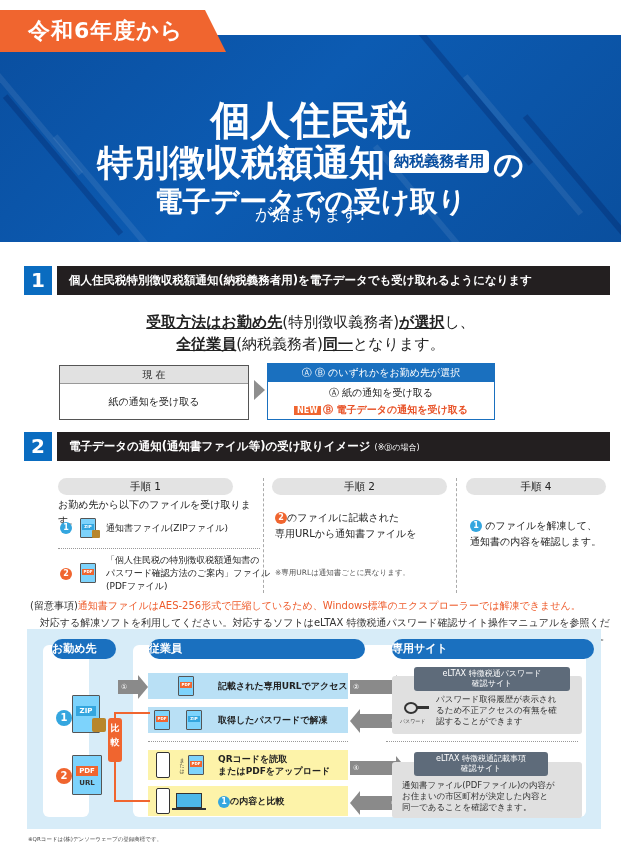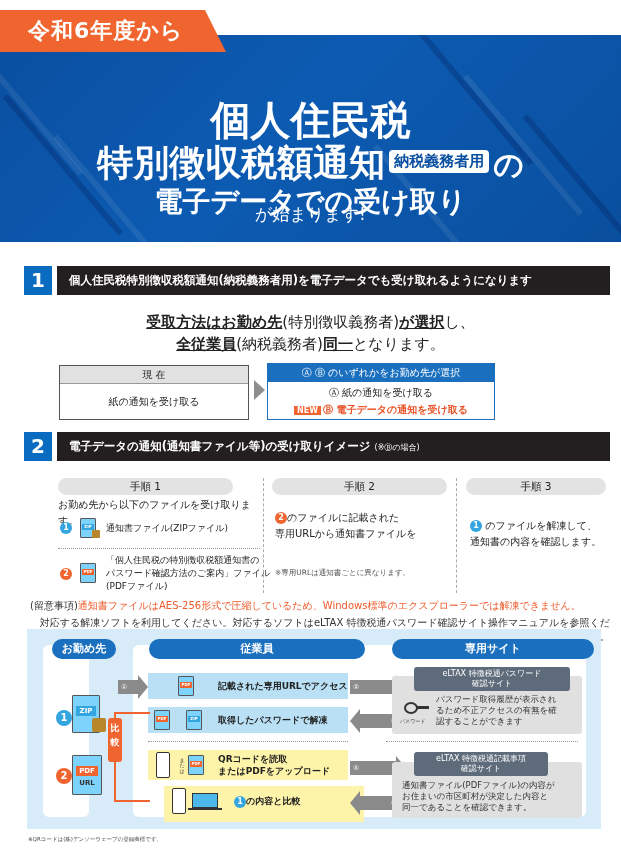--- a/index.html
+++ b/index.html
@@ -53,21 +53,21 @@
 .note-small{position:absolute;font-size:7.5px;color:#555}
 
 
 .caution{position:absolute;left:30px;top:599px;width:580px;font-size:10px;color:#333}
 .caution .red{color:#ee5a2a}
 .caution2{position:absolute;left:30px;top:616px;width:580px;text-align:right;font-size:10px;color:#333}
 
 
 .diag{position:absolute;left:27px;top:629px;width:574px;height:200px;background:#d7ecf8}
 .col{position:absolute;background:#fff;border-radius:6px}
-.col-hd{position:absolute;height:20px;background:#1a70bf;border-radius:10px;color:#fff;font-size:11px;text-align:center;line-height:20px;font-weight:bold}
+.col-hd{position:absolute;height:20px;background:#1a70bf;border-radius:10px;color:#fff;font-size:11px;text-align:left;line-height:20px;font-weight:bold}
 .row{position:absolute;height:26px;font-size:9px;line-height:26px;font-weight:bold}
 .row.blue{background:#b9e0f5}
 .row.yel{background:#fdf3a9}
 .gray-arrow{position:absolute;height:14px;background:#8a8a8a}
 .gray-arrow.r::after{content:"";position:absolute;right:-10px;top:-5px;border-top:12px solid transparent;border-bottom:12px solid transparent;border-left:10px solid #8a8a8a}
 .gray-arrow.l::before{content:"";position:absolute;left:-10px;top:-5px;border-top:12px solid transparent;border-bottom:12px solid transparent;border-right:10px solid #8a8a8a}
 .gray-arrow span{position:absolute;top:0;font-size:7px;color:#fff;line-height:14px}
 .sitebox{position:absolute;background:#e0e0e0;border-radius:3px}
 .sitehd{position:absolute;background:#5e6b7a;color:#fff;font-size:8px;text-align:center;line-height:10px;border-radius:3px;padding-top:2px}
 .sitebody{position:absolute;font-size:8.5px;line-height:11px;color:#333}
@@ -146,21 +146,21 @@
 
 <div class="step-pill" style="left:272px;top:478px;width:175px">手順 2</div>
 <div class="step-text" style="left:275px;top:510px;width:185px">
   <div><span class="circ orng">2</span><span>のファイルに記載された</span></div>
   <div>専用URLから通知書ファイルを</div>
 </div>
 <div class="note-small" style="left:275px;top:568px">※専用URLは通知書ごとに異なります。</div>
 
 <div class="vdash" style="left:456px;top:478px;height:115px"></div>
 
-<div class="step-pill" style="left:466px;top:478px;width:140px">手順 3</div>
+<div class="step-pill" style="left:466px;top:478px;width:140px">手順 4</div>
 <div class="step-text" style="left:470px;top:518px;width:140px">
   <div><span class="circ blue">1</span><span> のファイルを解凍して、</span></div>
   <div>通知書の内容を確認します。</div>
 </div>
 
 <div class="caution"><span>(留意事項)</span><span class="red">通知書ファイルはAES-256形式で圧縮しているため、Windows標準のエクスプローラーでは解凍できません。</span></div>
 <div class="caution2">対応する解凍ソフトを利用してください。対応するソフトはeLTAX 特徴税通パスワード確認サイト操作マニュアルを参照ください。</div>
 
 <div class="diag"></div>
 <div class="col" style="left:43px;top:645px;width:46px;height:172px"></div>
@@ -203,21 +203,21 @@
   <div class="abs" style="left:8px;top:2px;width:14px;height:26px;border:1px solid #333;border-radius:2px;background:#fff"></div>
   <span class="abs" style="left:28px;top:4px;font-size:5px;font-weight:normal;writing-mode:vertical-rl">または</span>
   <div class="fileico" style="left:40px;top:5px">
       <div class="lbl" style="background:#f0652f">PDF</div>
     </div>
   <div class="abs" style="left:70px;top:3px">
       <div>QRコードを読取</div>
       <div>またはPDFをアップロード</div>
     </div>
 </div>
-<div class="row yel" style="left:164px;top:786px;width:200px;height:36px;line-height:30px">
+<div class="row yel" style="left:148px;top:786px;width:200px;height:30px;line-height:30px">
   <div class="abs" style="left:8px;top:2px;width:14px;height:26px;border:1px solid #333;border-radius:2px;background:#fff"></div>
   <div class="abs" style="left:28px;top:7px;width:26px;height:15px;border:1px solid #333;background:#4db8ea"></div>
   <div class="abs" style="left:24px;top:22px;width:34px;height:2px;background:#333"></div>
   <span class="abs" style="left:70px"><span class="circ blue">1</span><span>の内容と比較</span></span>
 </div>
 
 <div class="orange-line" style="left:114px;top:712px;width:2px;height:90px"></div>
 <div class="orange-line" style="left:114px;top:712px;width:36px;height:2px"></div>
 <div class="orange-line" style="left:114px;top:800px;width:36px;height:2px"></div>
 <div class="hikaku">

